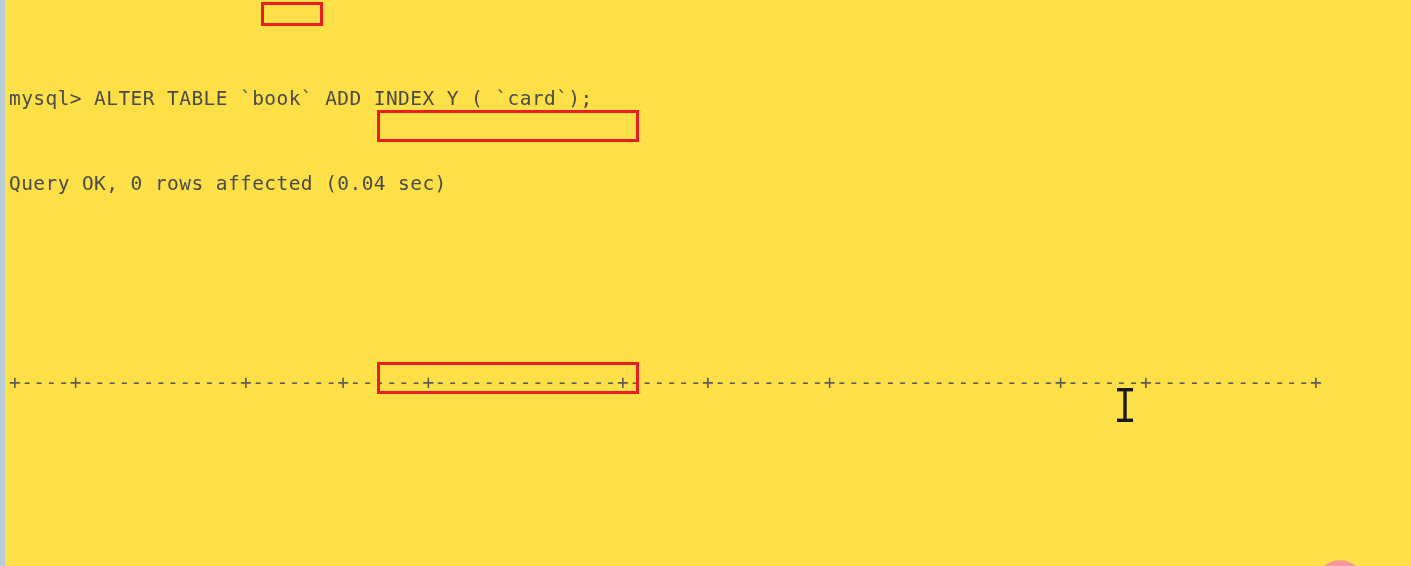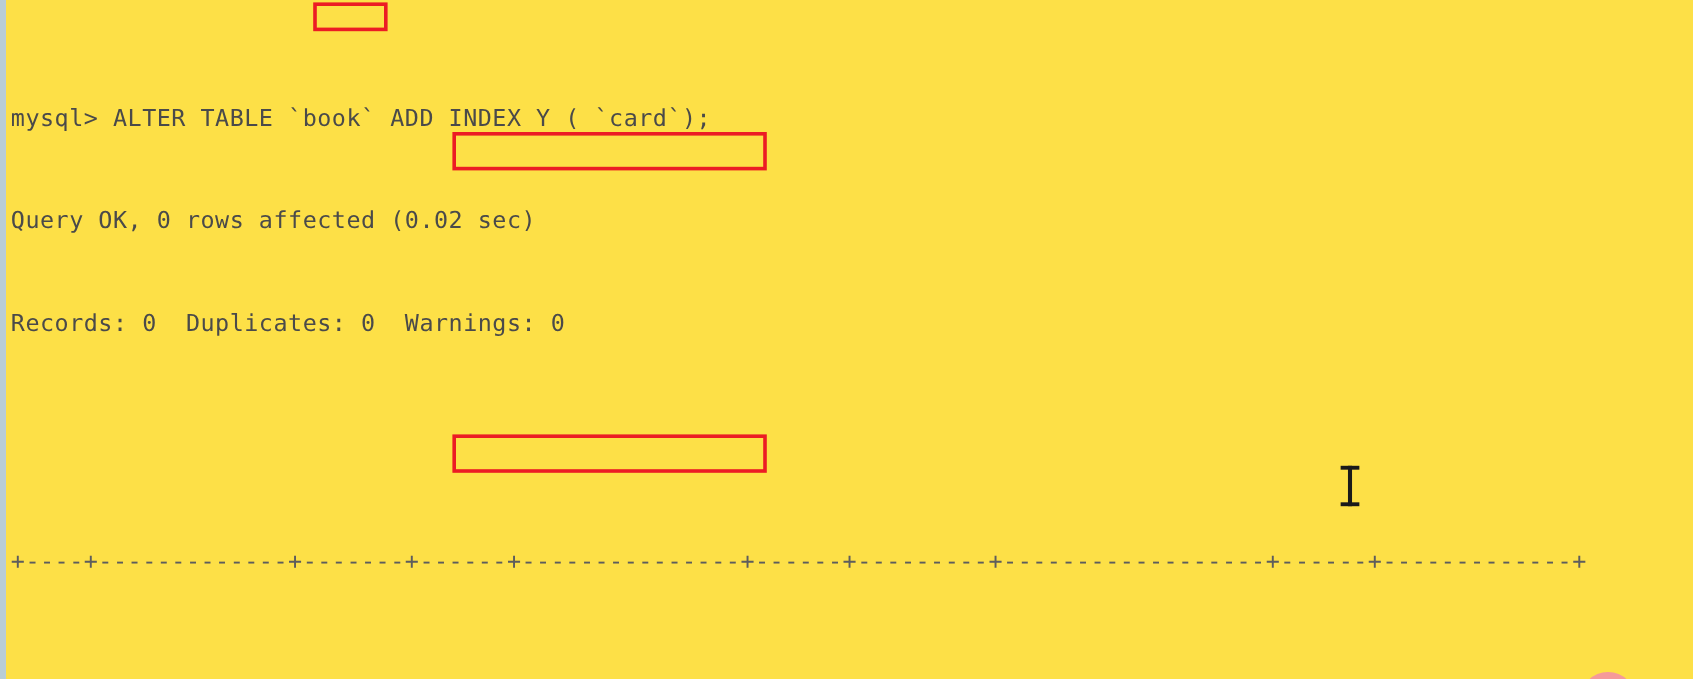--- a/index.html
+++ b/index.html
@@ -84,22 +84,21 @@
   }
 </style>
 </head>
 <body>
 
 <div id="terminal">
 
   <div class="console">
 
     <div class="line">mysql&gt; ALTER TABLE `book` ADD INDEX Y ( `card`);</div>
-    <div class="line">Query OK, 0 rows affected (0.02 sec)</div>
-    <div class="line">Records: 0  Duplicates: 0  Warnings: 0</div>
+    <div class="line">Query OK, 0 rows affected (0.04 sec)</div>
     <div class="blank"></div>
 
     <div class="line rule">+----+-------------+-------+------+---------------+------+---------+------------------+------+-------------+</div>
     
     
     
     
     
     
     

